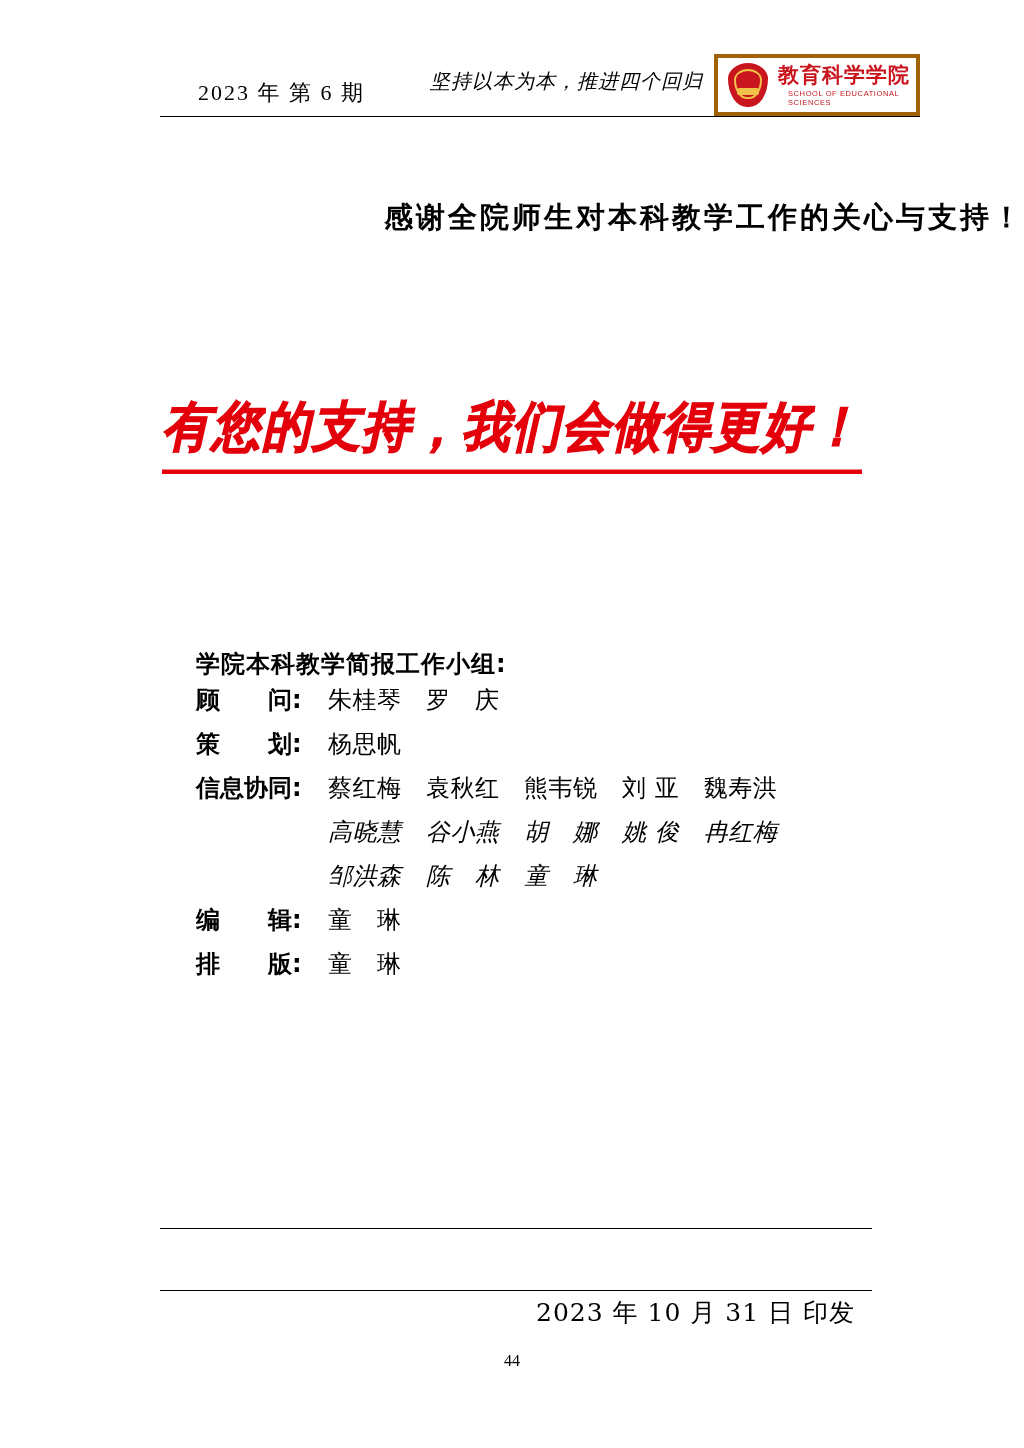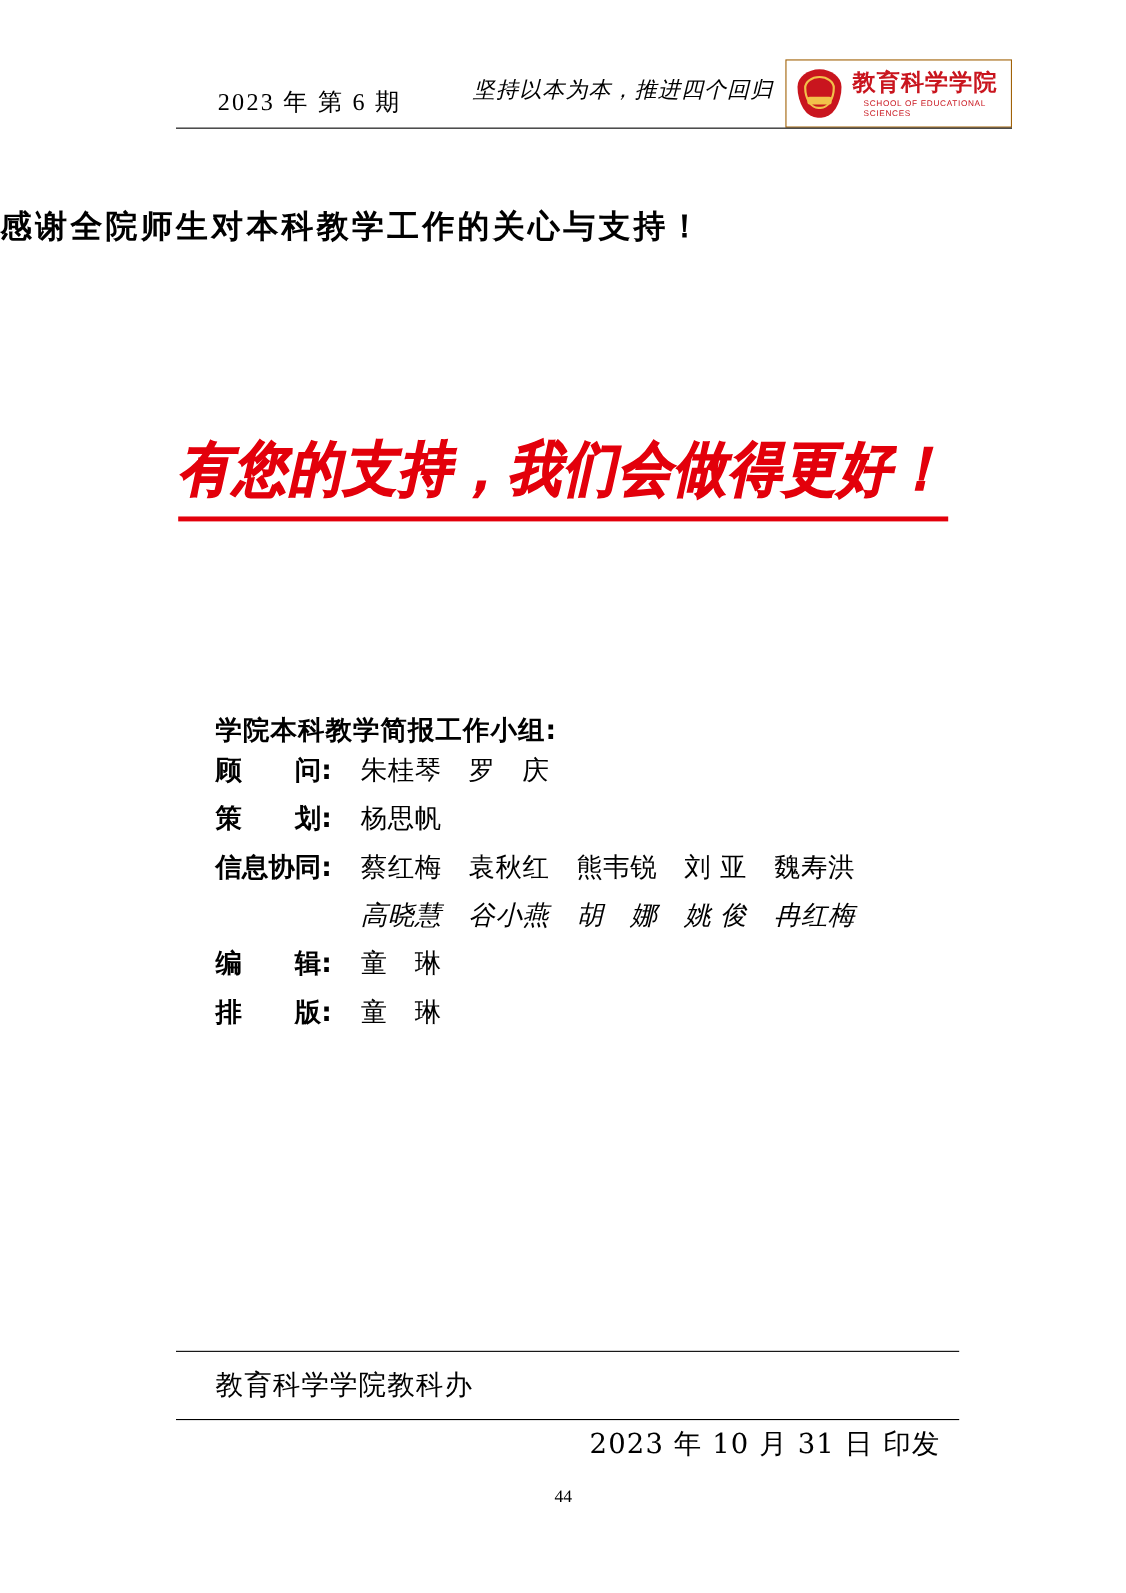--- a/index.html
+++ b/index.html
@@ -59,21 +59,21 @@
     white-space: nowrap;
   }
 
   
   .logo-box {
     position: absolute;
     right: 0px;
     top: -4px;
     width: 206px;
     height: 62px;
-    border: 1px solid #a16207;
+    border: 4px solid #a16207;
     background: #ffffff;
     display: flex;
     align-items: center;
     padding-left: 6px;
     box-sizing: border-box;
   }
   .logo-mark {
     width: 48px;
     height: 48px;
     position: relative;
@@ -121,23 +121,23 @@
     letter-spacing: 0.6px;
     font-family: "Liberation Sans", sans-serif;
     margin-top: 3px;
     margin-left: 10px;
   }
 
   
   .thanks {
     position: absolute;
     left: 0;
-    top: 186px;
-    width: 1024px;
-    text-align: left;
+    top: 198px;
+    width: 1024px;
+    text-align: right;
     font-size: 29px;
     font-weight: bold;
     letter-spacing: 3px;
     font-family: Liberation Sans, sans-serif;
   }
 
   
   .red-slogan {
     position: absolute;
     left: 0;
@@ -284,32 +284,32 @@
       <div class="staff-label">策　　划:</div>
       <div class="staff-values">杨思帆</div>
     </div>
 
     <div class="staff-row">
       <div class="staff-label">信息协同:</div>
       <div class="staff-values">蔡红梅　袁秋红　熊韦锐　刘 亚　魏寿洪</div>
     </div>
 
     <div class="staff-cont">高晓慧　谷小燕　胡　娜　姚 俊　冉红梅</div>
+    <div class="staff-cont">邹洪森　陈　林　童　琳</div>
 
     <div class="staff-row">
       <div class="staff-label">编　　辑:</div>
       <div class="staff-values">童　琳</div>
     </div>
 
     <div class="staff-row">
       <div class="staff-label">排　　版:</div>
       <div class="staff-values">童　琳</div>
     </div>
   </div>
 
   <div class="footer-rule-top"></div>
-  <div class="footer-left">教育科学学院教科办</div>
   <div class="footer-right">2023 年 10 月 31 日 印发</div>
   <div class="footer-rule-bottom"></div>
 
   <div class="page-number">44</div>
 
 </div>
 
 </body></html>

